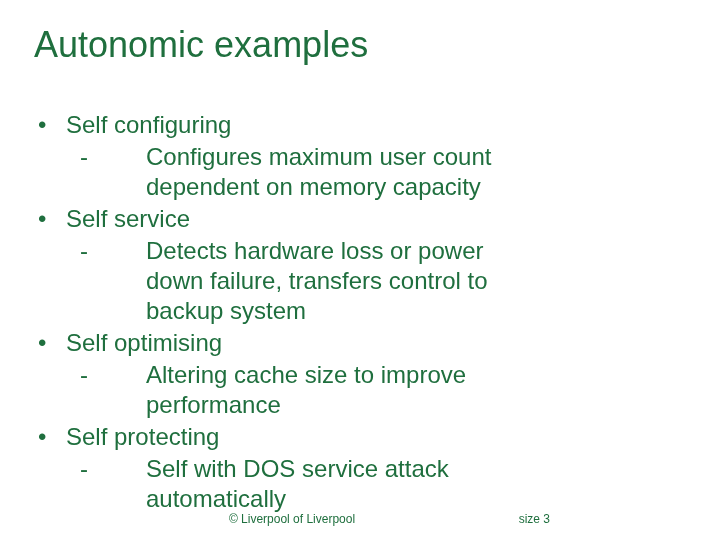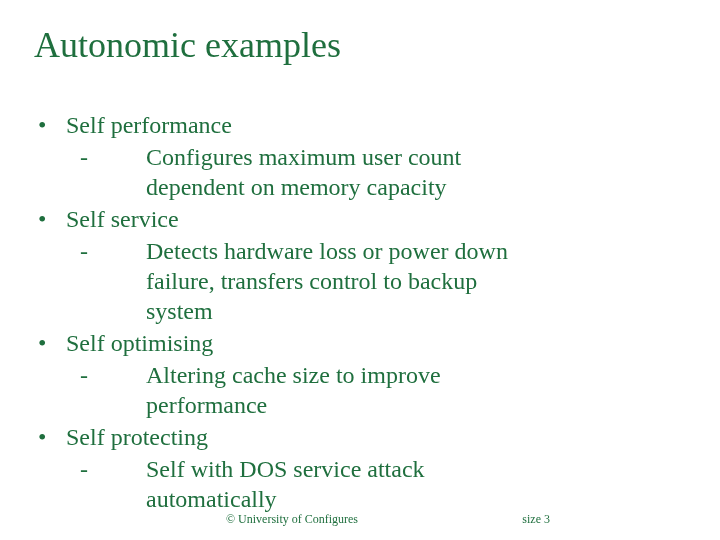--- a/index.html
+++ b/index.html
@@ -10,21 +10,20 @@
     background: #ffffff;
     font-family: Arial, Helvetica, sans-serif;
     overflow: hidden;
     position: relative;
   }
   .slide {
     width: 584px;
     height: 540px;
     position: relative;
     box-sizing: border-box;
-    font-family: Liberation Serif, serif;
   }
   .title {
     position: absolute;
     top: 24px;
     left: 34px;
     font-size: 36px;
     color: #1f6f3e;
     font-weight: 400;
   }
   .body {
@@ -91,21 +90,21 @@
 <body>
 
 <div class="slide">
 
   <div class="title">Autonomic examples</div>
 
   <div class="body">
 
     <div class="bullet">
       <div class="dot">•</div>
-      <div class="txt">Self performance</div>
+      <div class="txt">Self configuring</div>
     </div>
     <div class="sub">
       <div class="dash">-</div>
       <div class="txt">Configures maximum user count dependent on memory capacity</div>
     </div>
 
     <div class="bullet">
       <div class="dot">•</div>
       <div class="txt">Self service</div>
     </div>
@@ -129,19 +128,19 @@
     </div>
     <div class="sub">
       <div class="dash">-</div>
       <div class="txt">Self with DOS service attack automatically</div>
     </div>
 
   </div>
 
   <div class="footer">
     <div class="left">COMP 319</div>
-    <div class="center">© University of Configures</div>
+    <div class="center">© Liverpool of Liverpool</div>
     <div class="right">
       <span>size </span><span>3</span>
     </div>
   </div>
 
 </div>
 
 </body></html>

